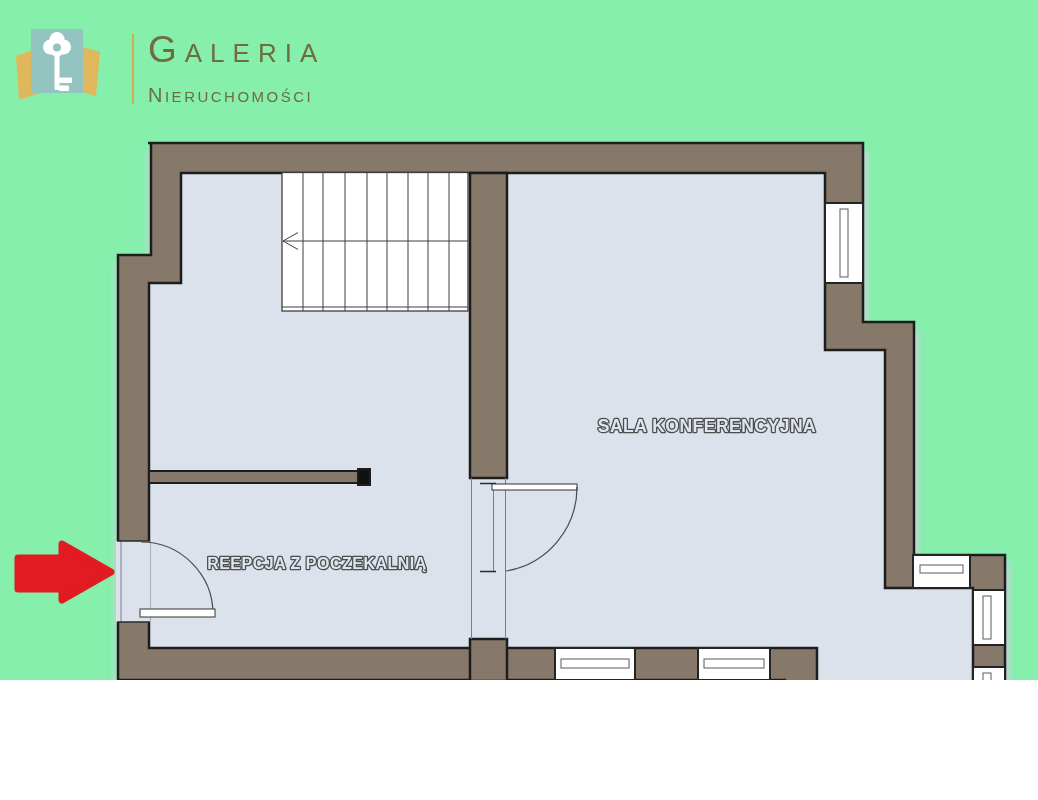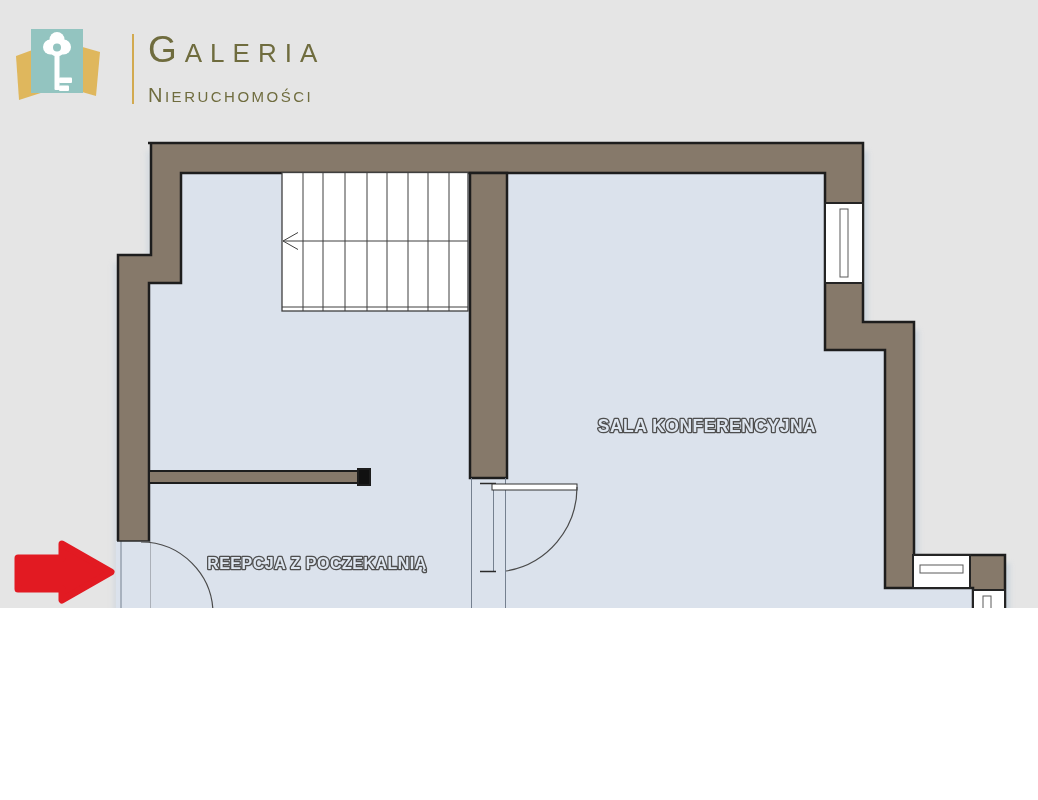--- a/index.html
+++ b/index.html
@@ -1,16 +1,16 @@
 <!DOCTYPE html>
 <html><head>
 <meta charset="utf-8">
 <style>
   html,body{margin:0;padding:0;background:#fff;}
-  .canvas{position:relative;width:1038px;height:608px;background:#e5e5e5;overflow:hidden;
+  .canvas{position:relative;width:1038px;height:680px;background:#86efac;overflow:hidden;
           font-family:"Liberation Sans",sans-serif;}
   
   .brand{position:absolute;left:14px;top:26px;display:flex;align-items:center;}
   .brand-icon{width:100px;height:85px;flex:0 0 auto;}
   .brand-divider{width:2px;height:70px;background:#d2aa50;margin:0 14px 0 18px;}
   .brand-text{display:flex;flex-direction:column;justify-content:center;}
   .brand-title{color:#6f6c3e;font-size:26px;letter-spacing:8px;line-height:1.0;white-space:nowrap;}
   .brand-title .initial{font-size:37px;}
   .brand-subtitle{color:#6f6c3e;font-size:15px;letter-spacing:2.5px;margin-top:16px;white-space:nowrap;}
   .brand-subtitle .initial{font-size:20px;}

